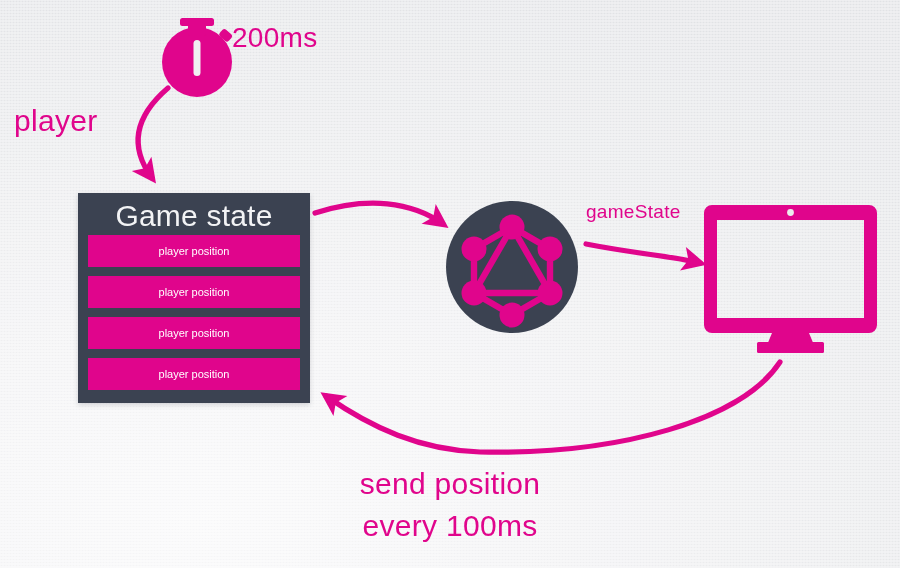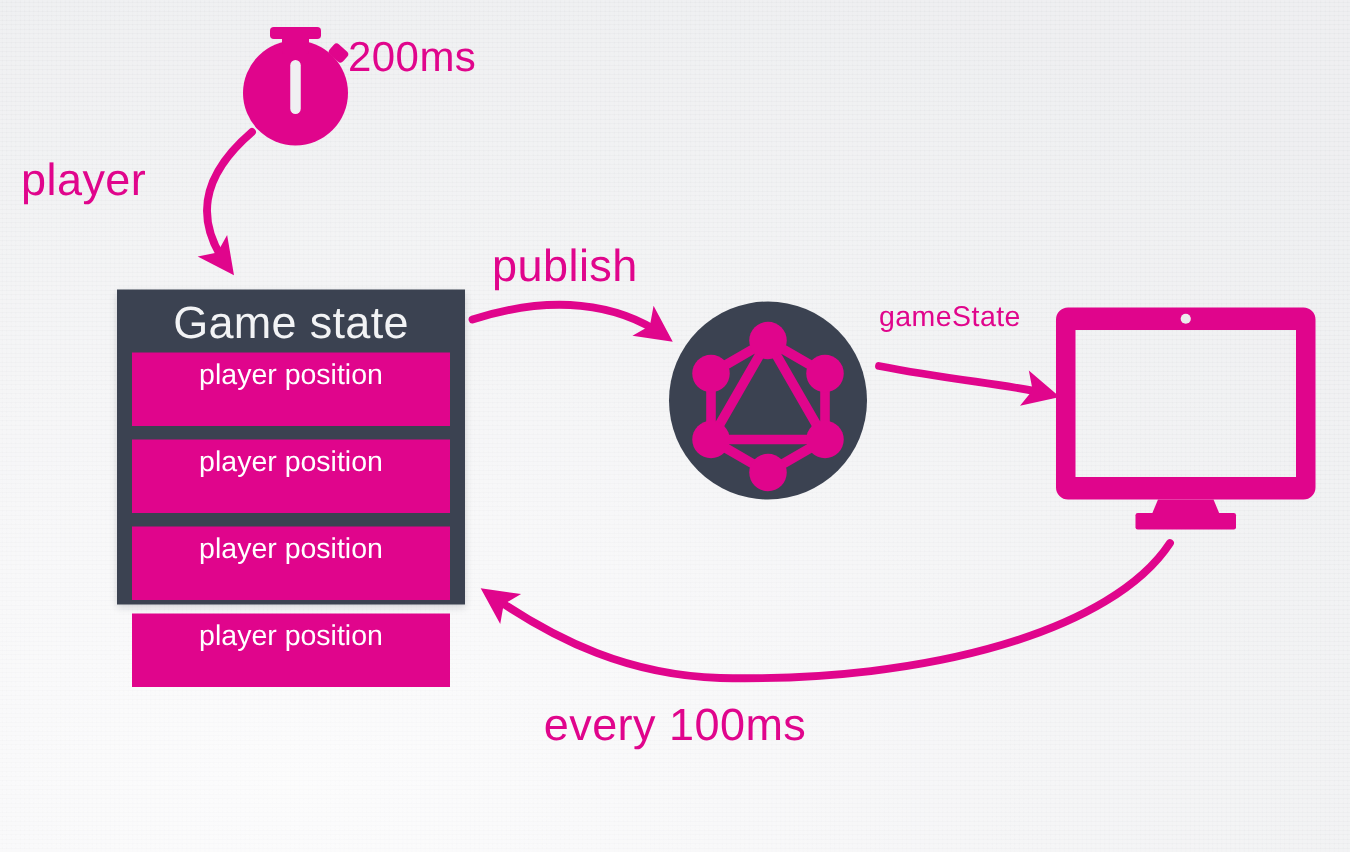--- a/index.html
+++ b/index.html
@@ -58,25 +58,25 @@
     font-weight: 300;
     text-align: center;
     letter-spacing: .2px;
     line-height: 34px;
     height: 36px;
     white-space: nowrap;
   }
   .player-row {
     background: #e0058c;
     color: #ffffff;
-    font-size: 19px;
+    font-size: 11px;
     font-weight: 300;
     text-align: center;
     line-height: 32px;
-    height: 49px;
+    height: 32px;
     margin-bottom: 9px;
     white-space: nowrap;
     overflow: hidden;
   }
   .player-row:last-child { margin-bottom: 0; }
 
   
   .label {
     position: absolute;
     color: #e0058c;
@@ -164,22 +164,22 @@
       <div class="player-row">player position</div>
       <div class="player-row">player position</div>
       <div class="player-row">player position</div>
       <div class="player-row">player position</div>
     </div>
 
     <div class="label" id="label-200ms">200ms</div>
 
     <div class="label" id="label-trigger">player</div>
 
-    <div class="label" id="label-publish">publish</div>
 
     <div class="label" id="label-gamestate">gameState</div>
 
     <div class="label" id="label-send-position">
+      <span>send position</span>
       <span>every 100ms</span>
     </div>
 
   </div>
 </div>
 
 </body></html>

